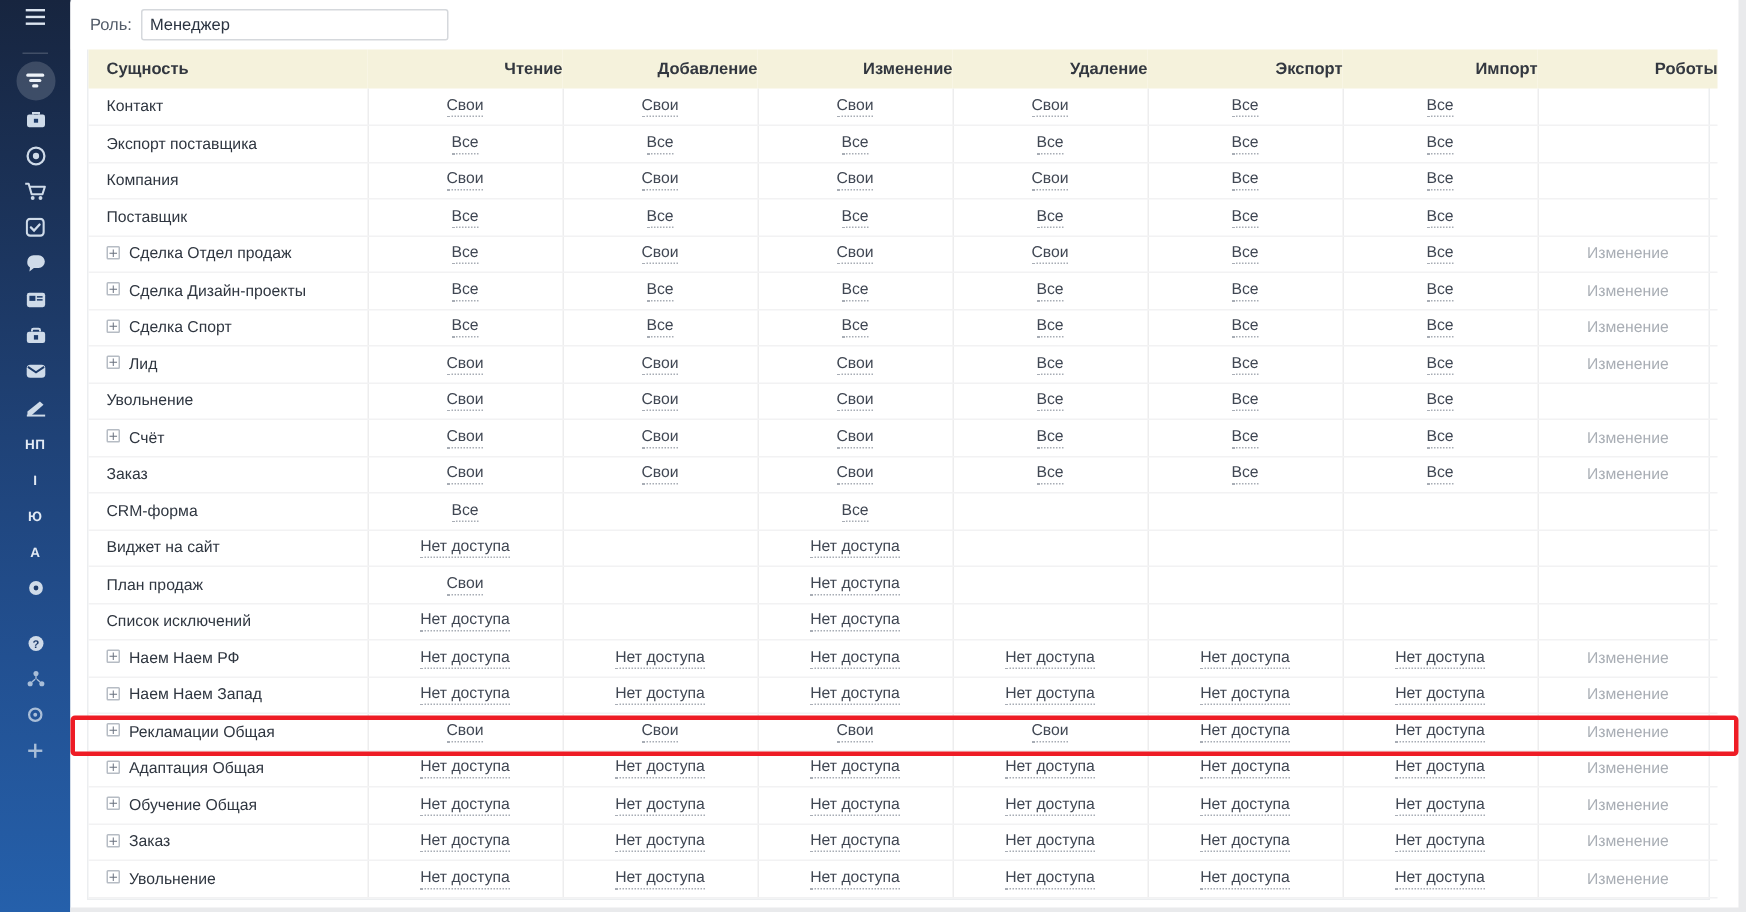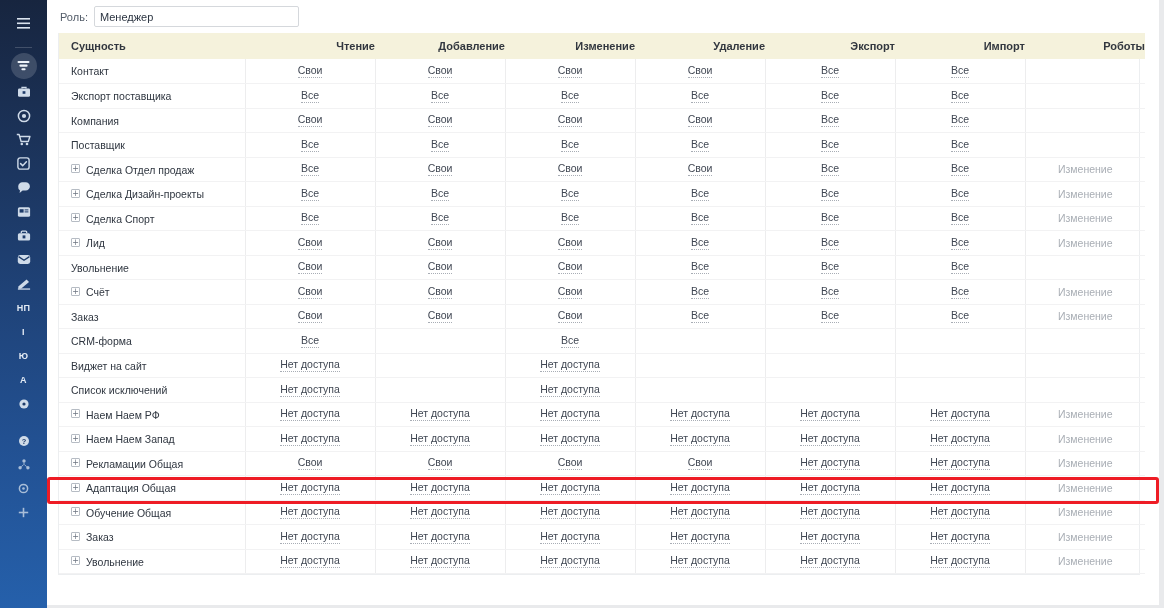--- a/index.html
+++ b/index.html
@@ -19,21 +19,21 @@
 
   
   .sidebar {
     width: 47px;
     flex: 0 0 47px;
     height: 608px;
     background: linear-gradient(180deg, #17253f 0%, #1b3258 22%, #1f4277 48%, #225091 72%, #2560ab 100%);
     display: flex;
     flex-direction: column;
     align-items: center;
-    padding-top: 12px;
+    padding-top: 0;
     overflow: hidden;
     text-align: center;
   }
   .sb-item {
     width: 30px; height: 23px;
     margin-bottom: 1px;
     display: flex;
     align-items: center;
     justify-content: center;
     color: #cfdbe9;
@@ -549,20 +549,30 @@
                 <td class="c-entity"><span class="ename">Виджет на сайт</span></td>
                 <td><span class="val">Нет доступа</span></td>
                 <td></td>
                 <td><span class="val">Нет доступа</span></td>
                 <td></td>
                 <td></td>
                 <td></td>
                 <td></td>
               </tr>
               <tr>
+                <td class="c-entity"><span class="ename">План продаж</span></td>
+                <td><span class="val">Свои</span></td>
+                <td></td>
+                <td><span class="val">Нет доступа</span></td>
+                <td></td>
+                <td></td>
+                <td></td>
+                <td></td>
+              </tr>
+              <tr>
                 <td class="c-entity"><span class="ename">Список исключений</span></td>
                 <td><span class="val">Нет доступа</span></td>
                 <td></td>
                 <td><span class="val">Нет доступа</span></td>
                 <td></td>
                 <td></td>
                 <td></td>
                 <td></td>
               </tr>
               <tr>

